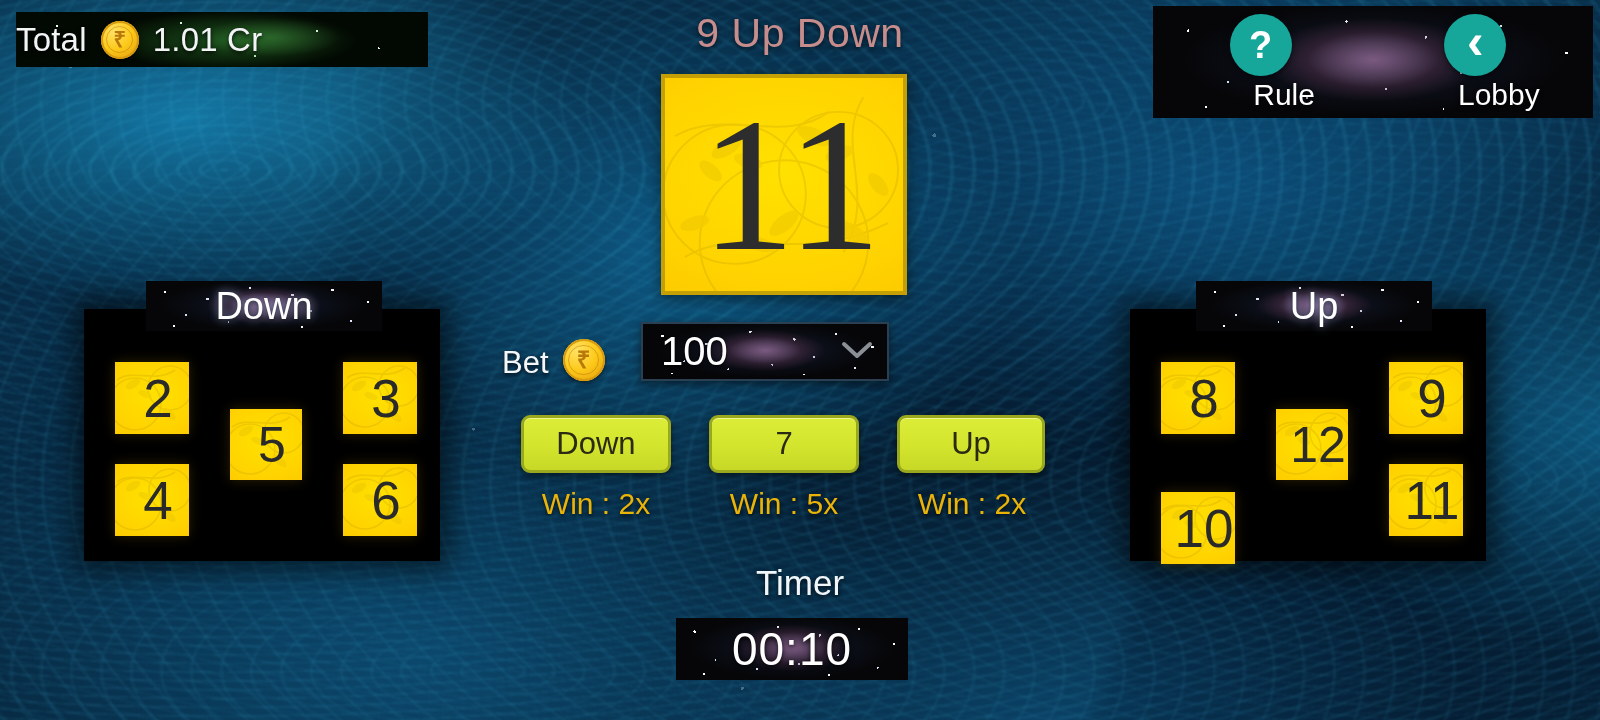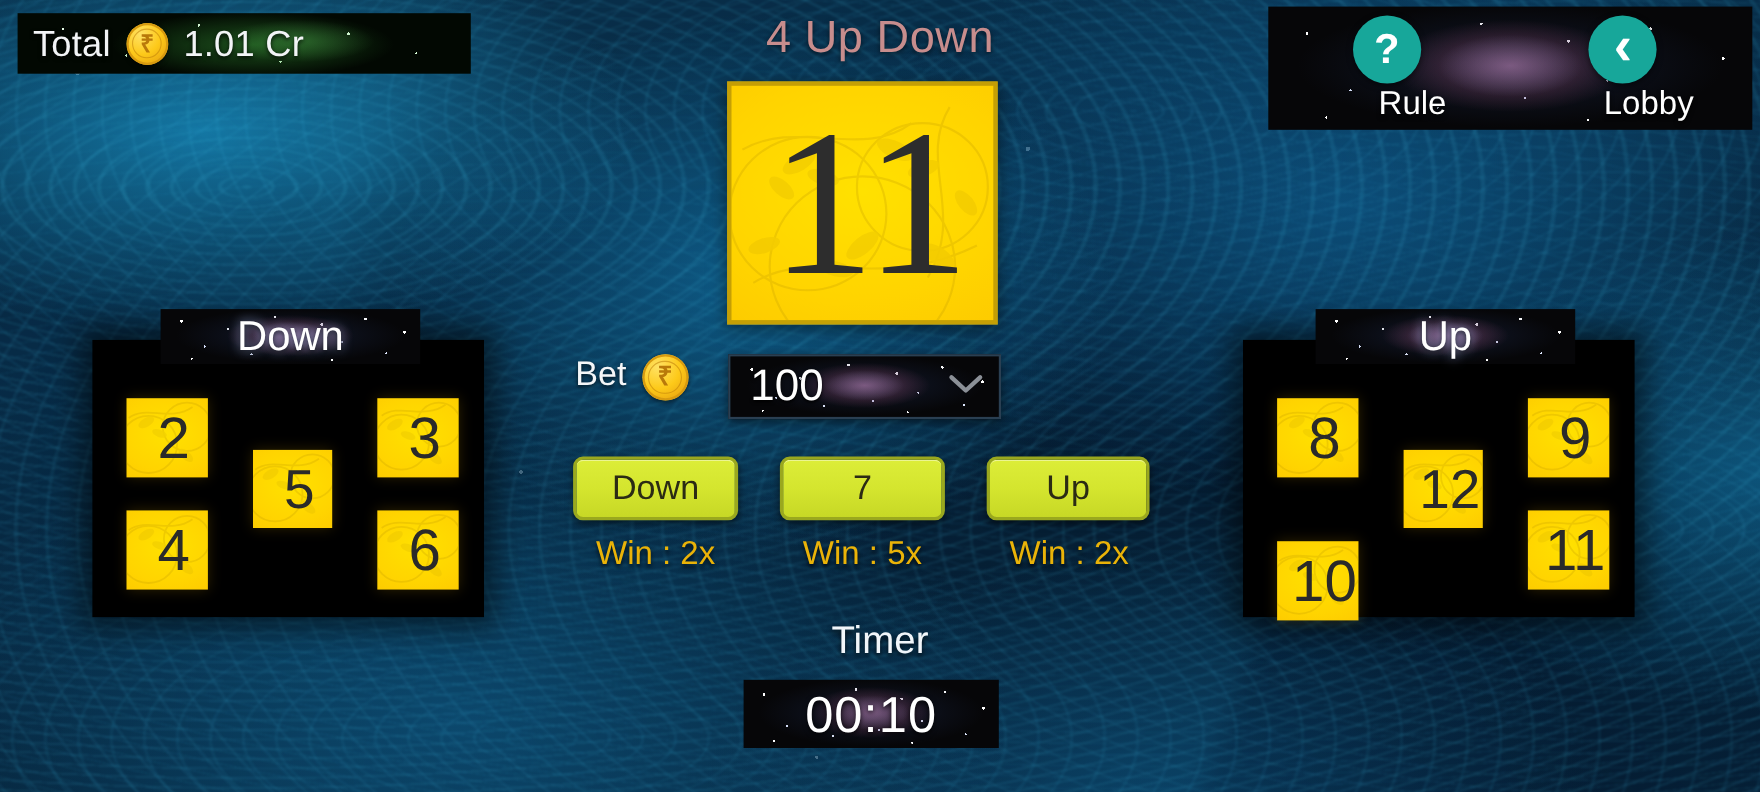--- a/index.html
+++ b/index.html
@@ -80,21 +80,21 @@
       radial-gradient(circle 1.2px at 40% 20%, #eaffea 99%, transparent),
       radial-gradient(circle 1px at 58% 80%, #d8ffd8 99%, transparent),
       radial-gradient(circle 1.2px at 73% 34%, #eaffea 99%, transparent),
       radial-gradient(circle 1px at 88% 66%, #d8ffd8 99%, transparent),
       #020802;
   }
 
   
   #total-panel {
     position:absolute; left:16px; top:12px; width:412px; height:55px;
-    display:flex; align-items:center; gap:14px; padding-left:14px;
+    display:flex; align-items:center; gap:14px; 
   }
   #total-panel .txt {
     color:#f2f4f6; font-size:33px; letter-spacing:.2px;
     text-shadow:0 2px 4px rgba(0,0,0,.85);
   }
 
   
   .coin { position:relative; border-radius:50%; flex:none;
     background:radial-gradient(circle at 34% 28%, #ffe264 0%, #fdc919 48%, #e0960c 100%);
     box-shadow:0 0 0 2px #d79a10 inset, 0 2px 4px rgba(0,0,0,.55);
@@ -153,22 +153,22 @@
   .num-card.small .val { font-size:50px; }
 
   #panel-down { left:84px; top:281px; width:356px; height:280px; }
   #panel-down .header { left:62px; width:236px; }
   #panel-down .body  { width:356px; height:252px; }
   #panel-up { left:1130px; top:281px; width:356px; height:280px; }
   #panel-up .header { left:66px; width:236px; }
   #panel-up .body  { width:356px; height:252px; }
 
   
-  #bet-row { position:absolute; left:523px; top:322px; width:390px; height:59px;
-             display:flex; align-items:flex-start; }
+  #bet-row { position:absolute; left:502px; top:322px; width:390px; height:59px;
+             display:flex; align-items:flex-end; }
   #bet-row .bet-label { color:#f4f6f8; font-size:31px; text-shadow:0 2px 4px rgba(0,0,0,.8); }
   #bet-select {
     position:absolute; left:139px; top:0; width:248px; height:59px;
     border:2px solid #2a3f52; display:flex; align-items:center;
     padding:0 14px 0 18px; justify-content:space-between;
     box-shadow:0 3px 9px rgba(0,0,0,.55);
   }
   #bet-select .v { color:#fff; font-size:40px; text-shadow:0 1px 3px #000; position:relative; z-index:2; }
   #bet-select .chev { position:relative; z-index:2; }
 
@@ -230,21 +230,21 @@
 </div>
 
 <div id="total-panel" class="green-field">
   <span class="txt">Total</span>
   <span class="coin" style="width:38px;height:38px;">
     <span style="font-size:22px;">₹</span>
   </span>
   <span class="txt">1.01 Cr</span>
 </div>
 
-<div id="game-title">4 Up Down</div>
+<div id="game-title">9 Up Down</div>
 
 <div id="top-nav" class="galaxy">
   <div class="nav-item">
     <div class="nav-circle">
       <span class="g">?</span>
     </div>
     <div class="nav-label">Rule</div>
   </div>
   <div class="nav-item">
     <div class="nav-circle">

